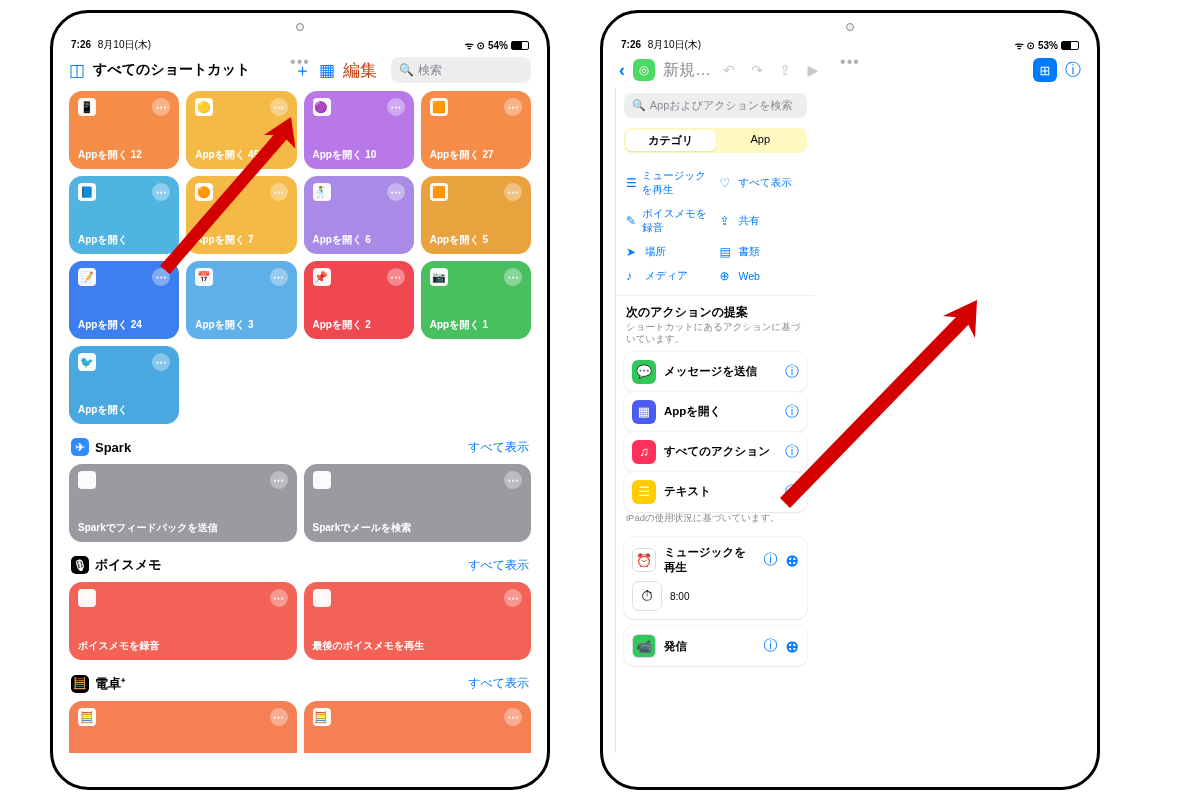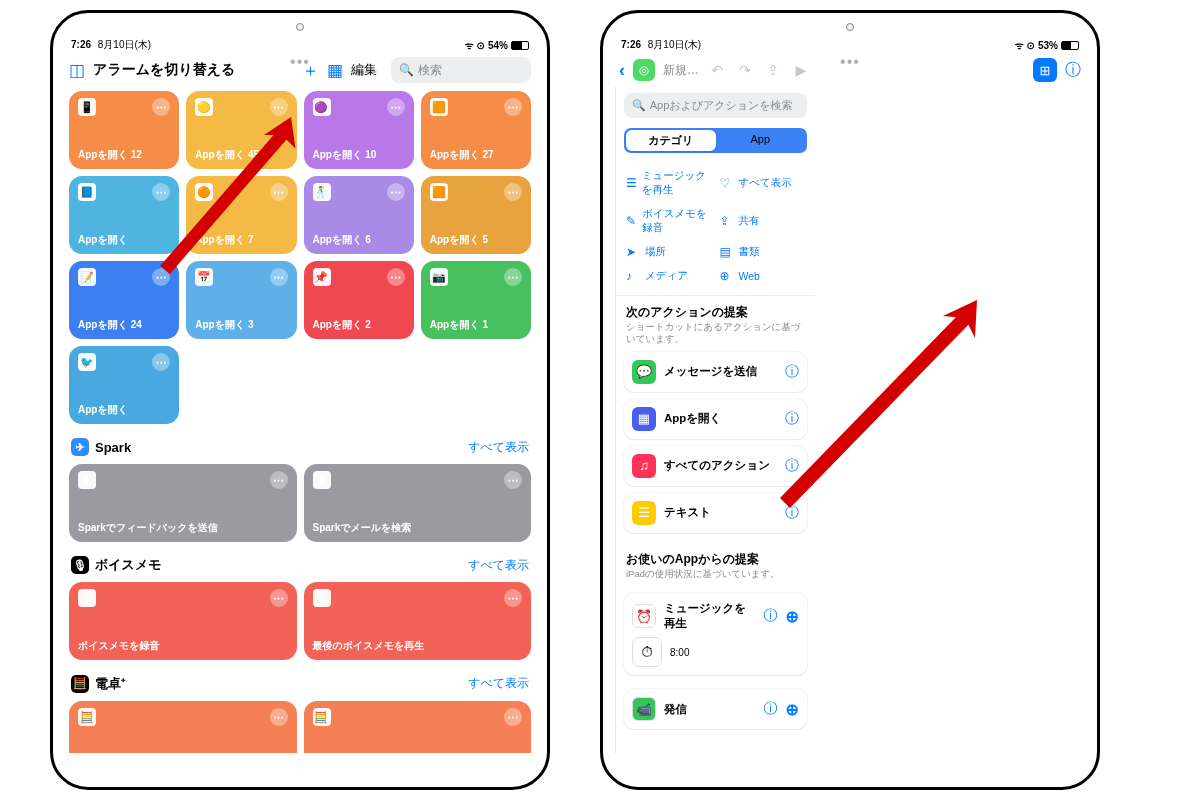--- a/index.html
+++ b/index.html
@@ -9,55 +9,55 @@
   .statusbar { display: flex; justify-content: space-between; font-size: 10px; font-weight: 600; height: 16px; align-items: center; padding: 0 6px; color: #000; }
   .statusbar .right { display: flex; gap: 3px; align-items: center; }
   .dots { position: absolute; top: 40px; left: 50%; transform: translateX(-50%); font-size: 16px; color: #b0b0b0; letter-spacing: 1px; }
   .content { height: calc(100% - 20px); overflow: hidden; position: relative; }
 
   
   .toolbar-l { display: flex; align-items: center; gap: 8px; padding: 6px 4px; height: 34px; }
   .sidebar-icon, .plus-icon, .grid-icon { color: #007aff; font-size: 17px; }
   .title-l { font-weight: 700; font-size: 14px; flex: 0 0 auto; }
   .spacer { flex: 1; }
-  .edit-btn { color: #000000; font-size: 13px; font-weight: 500; }
+  .edit-btn { color: #c2410c; font-size: 17px; font-weight: 500; }
   .search-l { display: flex; align-items: center; background: #eceef0; border-radius: 8px; padding: 3px 8px; font-size: 12px; color: #8a8a8e; gap: 4px; margin-left: 6px; min-width: 140px; height: 26px; }
   .grid { display: grid; grid-template-columns: repeat(4, 1fr); gap: 7px; padding: 4px 4px; }
   .tile { border-radius: 13px; height: 78px; padding: 7px 9px; color: #fff; position: relative; font-size: 10px; font-weight: 600; display: flex; flex-direction: column; justify-content: space-between; }
   .tile.big { grid-column: span 2; }
   .tile .top { display: flex; justify-content: space-between; align-items: flex-start; }
   .app-ico { width: 18px; height: 18px; border-radius: 4px; background: rgba(255,255,255,0.95); display:flex; align-items:center; justify-content:center; font-size:11px; }
   .more-ico { width: 18px; height: 18px; border-radius: 50%; background: rgba(255,255,255,0.35); display:flex; align-items:center; justify-content:center; font-size:11px; color:#fff; }
   .section-h { display: flex; align-items: center; justify-content: space-between; padding: 10px 6px 4px 6px; }
   .section-h .label { display:flex; align-items:center; gap:6px; font-weight:700; font-size:13px; }
   .section-h .link { color:#007aff; font-size:12px; }
   .app-badge { width:18px; height:18px; border-radius:5px; display:flex; align-items:center; justify-content:center; font-size:11px; color:#fff; }
   .arrow-l { position:absolute; top:64px; left:73px; width:180px; height:180px; pointer-events:none; }
 
   
   .toolbar-r { display:flex; align-items:center; gap:8px; padding:4px 4px; height:34px; }
   .back-ico { color:#007aff; font-size:18px; font-weight:600; }
   .app-sq { width:22px; height:22px; border-radius:6px; background:#4cd964; display:flex; align-items:center; justify-content:center; color:#fff; font-size:12px; }
-  .name-r { font-size:12px; color:#8a8a8e; }
+  .name-r { font-size:16px; color:#8a8a8e; }
   .tb-ico { color:#c7c7cc; font-size:14px; width:20px; text-align:center; }
   .cal-ico { width:24px; height:24px; border-radius:6px; background:#007aff; color:#fff; display:flex; align-items:center; justify-content:center; font-size:13px; }
   .info-ico { color:#007aff; font-size:16px; }
   .body-r { display:flex; height:calc(100% - 34px); }
   .canvas-r { flex:1; background:#f5f5f7; padding:16px 14px; font-size:12px; color:#6e6e73; line-height:1.5; }
   .panel-r { width:200px; border-left:1px solid #e5e5ea; background:#fff; display:flex; flex-direction:column; font-size:11px; overflow:hidden; }
   .search-r { margin:6px 8px; background:#eceef0; border-radius:8px; padding:5px 8px; display:flex; align-items:center; gap:4px; color:#8a8a8e; font-size:11px; }
-  .seg { margin:4px 8px; display:flex; border-radius:7px; background:#3b82f6; padding:2px; font-size:11px; }
+  .seg { margin:4px 8px; display:flex; border-radius:7px; background:#fef9c3; padding:2px; font-size:11px; }
   .seg div { flex:1; text-align:center; padding:3px 0; border-radius:6px; }
   .seg .active { background:#fff; font-weight:600; box-shadow:0 1px 2px rgba(0,0,0,0.1); }
   .cats { display:grid; grid-template-columns:1fr 1fr; gap:2px 8px; padding:8px 10px; border-bottom:1px solid #eee; }
   .cat { display:flex; align-items:center; gap:5px; color:#007aff; font-size:10.5px; padding:4px 0; }
   .cat-ico { width:14px; font-size:12px; }
   .sec-title { font-weight:700; font-size:12px; padding:8px 10px 0 10px; color:#000; }
   .sec-sub { font-size:9.5px; color:#8a8a8e; padding:0 10px 6px 10px; line-height:1.3; }
-  .sug-list { padding:0 8px; display:flex; flex-direction:column; gap:7px; }
+  .sug-list { padding:0 8px; display:flex; flex-direction:column; }
   .sug { background:#fff; border-radius:10px; padding:8px 8px; display:flex; align-items:center; gap:8px; box-shadow:0 0 0 1px rgba(0,0,0,0.04), 0 1px 2px rgba(0,0,0,0.06); }
   .sug-ico { width:24px; height:24px; border-radius:6px; display:flex; align-items:center; justify-content:center; font-size:13px; color:#fff; }
   .sug-lbl { flex:1; font-size:11.5px; font-weight:600; color:#000; }
   .sug-info { color:#007aff; font-size:14px; }
   .sug-add { color:#007aff; font-size:16px; font-weight:700; }
   .card2 { background:#fff; border-radius:10px; padding:8px; box-shadow:0 0 0 1px rgba(0,0,0,0.04),0 1px 2px rgba(0,0,0,0.06); margin-top:7px; }
   .card2 .row1 { display:flex; align-items:center; gap:8px; }
   .card2 .row2 { display:flex; gap:8px; margin-top:6px; align-items:center; }
   .mini-ico { width:30px; height:30px; border-radius:7px; border:1px solid #ddd; display:flex; align-items:center; justify-content:center; font-size:15px; }
   .arrow-r { position:absolute; top:235px; left:150px; width:230px; height:230px; pointer-events:none; }
@@ -82,21 +82,21 @@
       <span>54%</span>
       <span style="width:18px;height:9px;border:1px solid #000;border-radius:2px;display:inline-block;position:relative;">
         <span style="display:block;width:60%;height:100%;background:#000;"></span>
       </span>
     </div>
   </div>
 
   <div class="content">
     <div class="toolbar-l">
       <span class="sidebar-icon">◫</span>
-      <span class="title-l">アラームを切り替える</span>
+      <span class="title-l">すべてのショートカット</span>
       <span class="spacer"></span>
       <span class="plus-icon">＋</span>
       <span class="grid-icon">▦</span>
       <span class="edit-btn">編集</span>
       <div class="search-l">
         <span>🔍</span>
         <span>検索</span>
       </div>
     </div>
 
@@ -366,21 +366,20 @@
               <span class="sug-lbl">すべてのアクション</span>
               <span class="sug-info">ⓘ</span>
             </div>
             <div class="sug">
               <span class="sug-ico" style="background:#ffcc00">☰</span>
               <span class="sug-lbl">テキスト</span>
               <span class="sug-info">ⓘ</span>
             </div>
           </div>
 
-        <div class="sec-title" style="margin-top:10px">お使いのAppからの提案</div>
         <div class="sec-sub">iPadの使用状況に基づいています。</div>
         <div class="sug-list" id="appcards" style="padding-bottom:10px">
             <div class="card2">
               <div class="row1">
                 <span class="sug-ico" style="background:#fff;border:1px solid #ddd;color:#000">⏰</span>
                 <span class="sug-lbl">ミュージックを再生</span>
                 <span class="sug-info">ⓘ</span>
                 <span class="sug-add">⊕</span>
               </div>
               <div class="row2">

